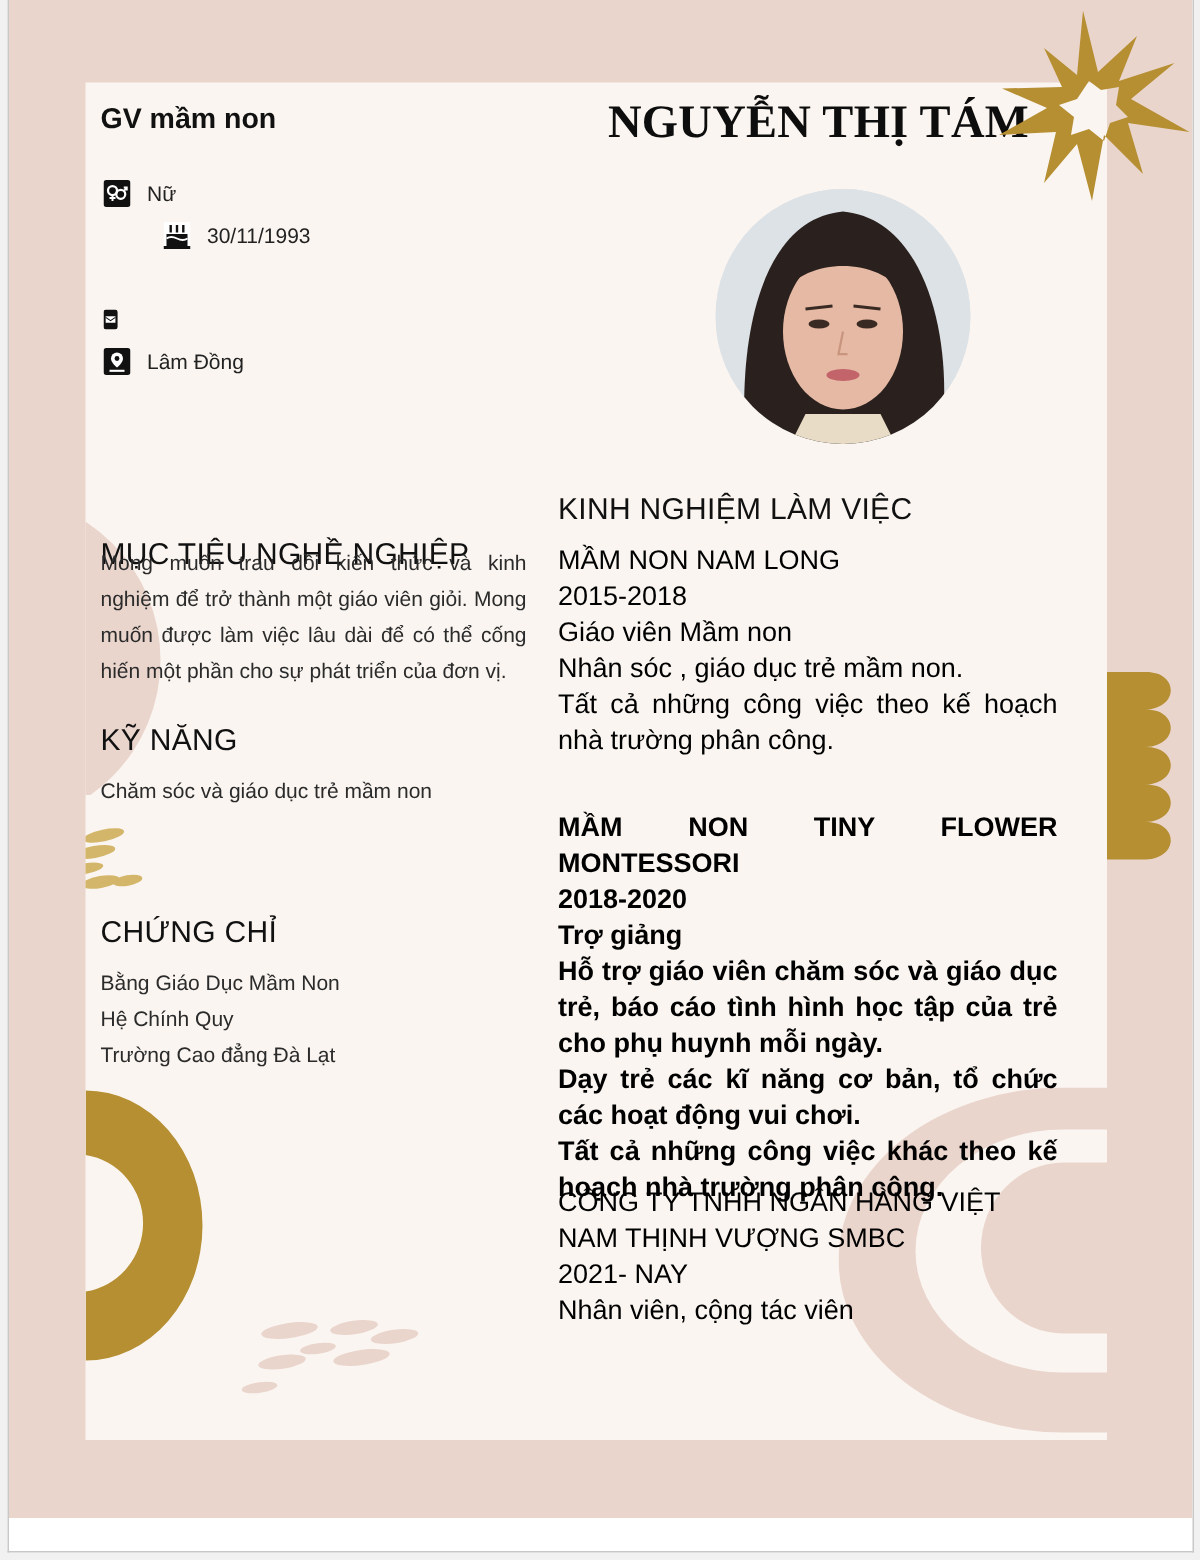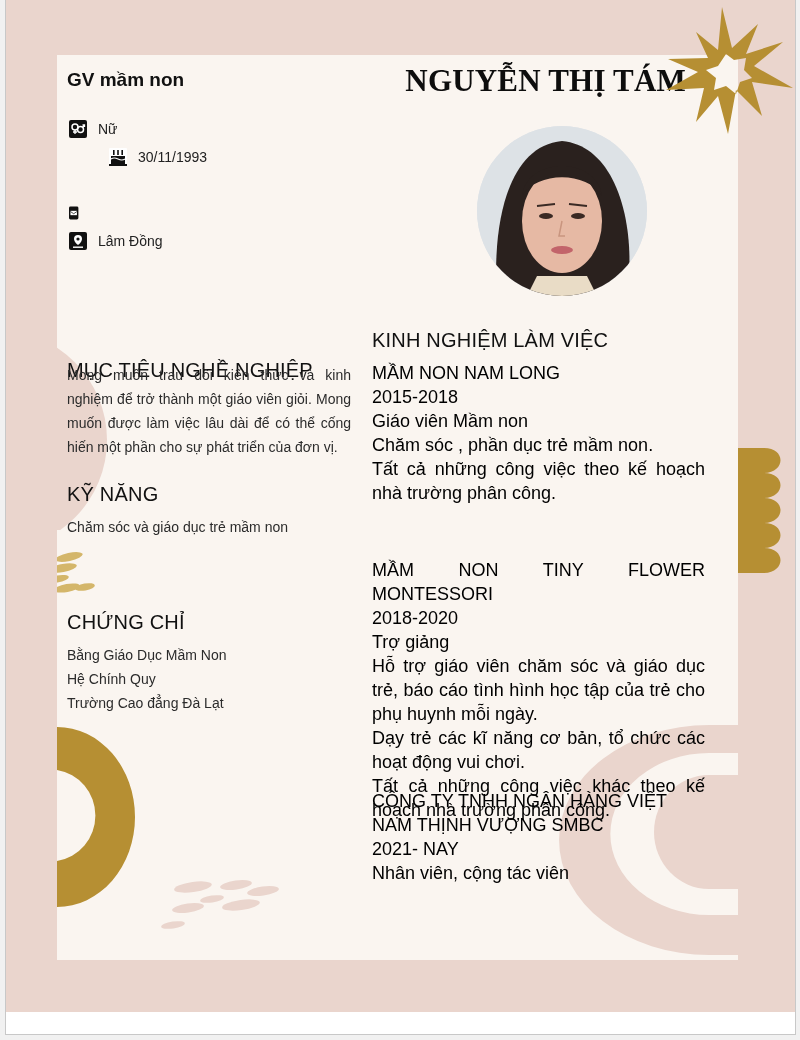--- a/index.html
+++ b/index.html
@@ -153,25 +153,25 @@
       <span class="line">Hệ Chính Quy</span>
       <span class="line">Trường Cao đẳng Đà Lạt</span>
     </div>
 
     <div class="section-title" style="left:315px; top:274px;">KINH NGHIỆM LÀM VIỆC</div>
 
     <div class="exp" style="top:306px;">
       <span class="line">MẦM NON NAM LONG</span>
       <span class="line">2015-2018</span>
       <span class="line">Giáo viên Mầm non</span>
-      <span class="line">Chăm sóc , phần dục trẻ mầm non.</span>
+      <span class="line">Nhân sóc , giáo dục trẻ mầm non.</span>
       <span class="line">Tất cả những công việc theo kế hoạch nhà trường phân công.</span>
     </div>
 
-    <div class="exp" style="top:503px;">
+    <div class="exp" style="top:484px;font-weight:bold;">
       <span class="line">MẦM NON TINY FLOWER MONTESSORI</span>
       <span class="line">2018-2020</span>
       <span class="line">Trợ giảng</span>
       <span class="line">Hỗ trợ giáo viên chăm sóc và giáo dục trẻ, báo cáo tình hình học tập của trẻ cho phụ huynh mỗi ngày.</span>
       <span class="line">Dạy trẻ các kĩ năng cơ bản, tổ chức các hoạt động vui chơi.</span>
       <span class="line">Tất cả những công việc khác theo kế hoạch nhà trường phân công.</span>
     </div>
 
     <div class="exp" style="top:734px; text-align:left;">
       <span class="line" style="width:300px;">CÔNG TY TNHH NGÂN HÀNG VIỆT NAM THỊNH VƯỢNG SMBC</span>

